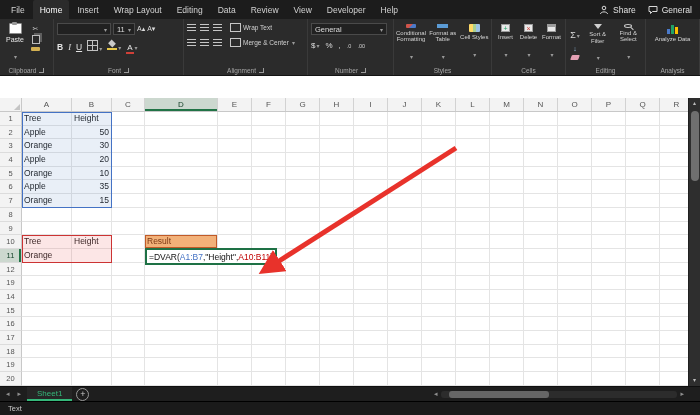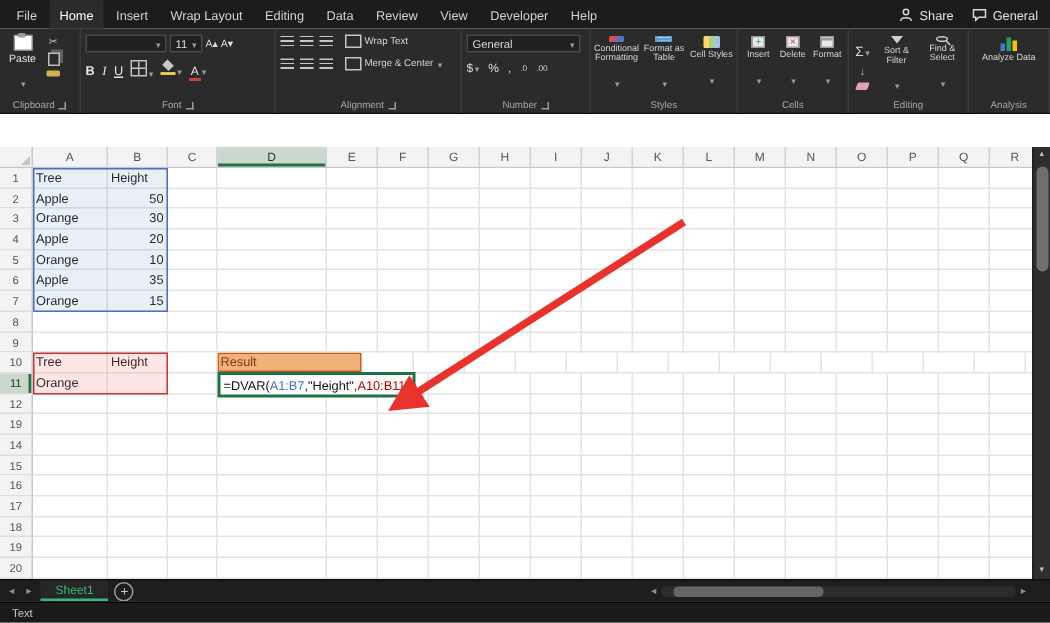--- a/index.html
+++ b/index.html
@@ -592,21 +592,21 @@
           <div class="cell" style="width: 34px;"></div>
           <div class="cell" style="width: 34px;"></div>
           <div class="cell" style="width: 34px;"></div>
           <div class="cell" style="width: 34px;"></div>
         </div>
         <div class="grow">
           <div class="rowhdr">10</div>
           <div class="cell" style="width: 50px;">Tree</div>
           <div class="cell" style="width: 40px;">Height</div>
           <div class="cell" style="width: 33px;"></div>
-          <div class="cell c-orange" style="width: 97px;">Result</div>
+          <div class="cell c-orange" style="width: 73px;">Result</div>
           <div class="cell" style="width: 34px;"></div>
           <div class="cell" style="width: 34px;"></div>
           <div class="cell" style="width: 34px;"></div>
           <div class="cell" style="width: 34px;"></div>
           <div class="cell" style="width: 34px;"></div>
           <div class="cell" style="width: 34px;"></div>
           <div class="cell" style="width: 34px;"></div>
           <div class="cell" style="width: 34px;"></div>
           <div class="cell" style="width: 34px;"></div>
           <div class="cell" style="width: 34px;"></div>

